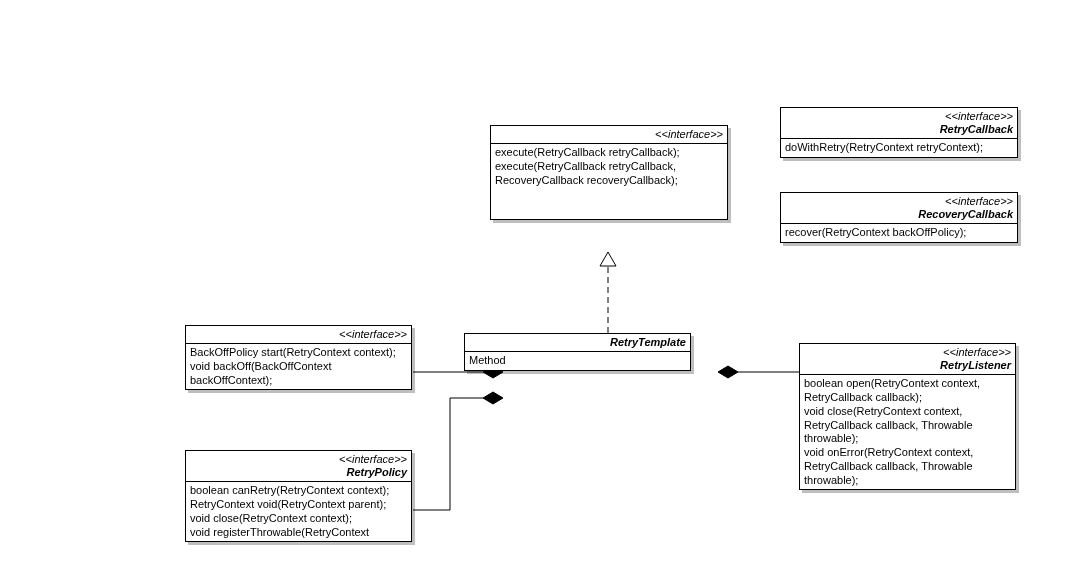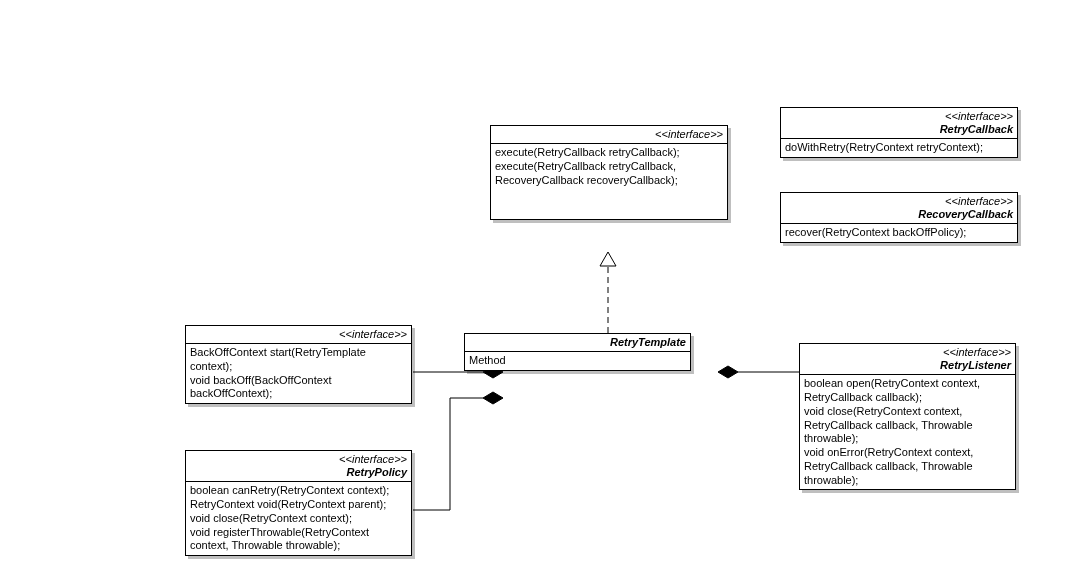--- a/index.html
+++ b/index.html
@@ -95,21 +95,21 @@
   <div class="box-section">
     <div>recover(RetryContext backOffPolicy);</div>
   </div>
 </div>
 
 <div class="box" style="left:185px; top:325px; width:225px;">
   <div class="box-header">
     <div class="stereo">&lt;&lt;interface&gt;&gt;</div>
   </div>
   <div class="box-section">
-    <div>BackOffContext start(RetryTemplate context);</div>
+    <div>BackOffPolicy start(RetryContext context);</div>
     <div>void backOff(BackOffContext</div>
     <div>backOffContext);</div>
   </div>
 </div>
 
 <div class="box" style="left:464px; top:333px; width:225px;">
   <div class="box-header">
     <div>RetryTemplate</div>
   </div>
   <div class="box-section">
@@ -137,15 +137,14 @@
 <div class="box" style="left:185px; top:450px; width:225px;">
   <div class="box-header">
     <div class="stereo">&lt;&lt;interface&gt;&gt;</div>
     <div>RetryPolicy</div>
   </div>
   <div class="box-section">
     <div>boolean canRetry(RetryContext context);</div>
     <div>RetryContext void(RetryContext parent);</div>
     <div>void close(RetryContext context);</div>
     <div>void registerThrowable(RetryContext</div>
-    <div>context, Throwable throwable);</div>
   </div>
 </div>
 
 </body></html>

